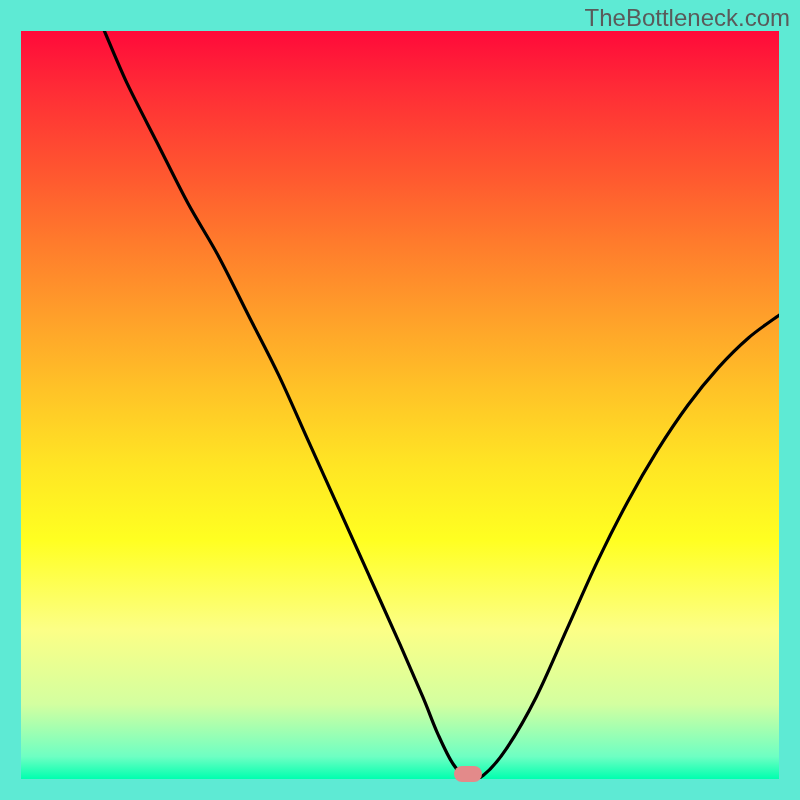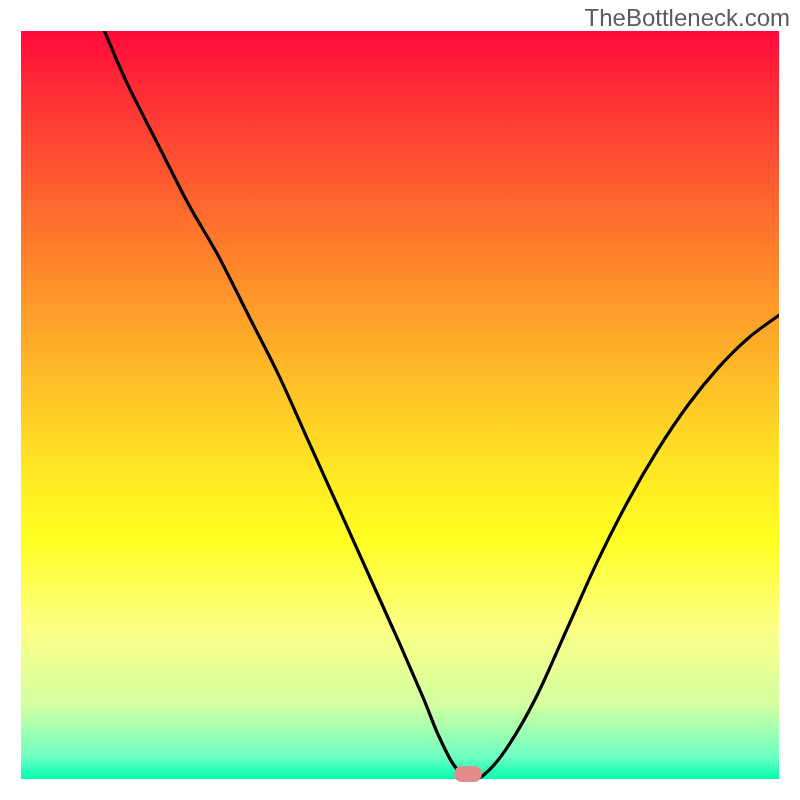--- a/index.html
+++ b/index.html
@@ -1,16 +1,16 @@
 <!DOCTYPE html>
 <html><head>
 <meta charset="utf-8">
 <style>
   html,body{margin:0;padding:0;width:800px;height:800px;overflow:hidden;background:#000;font-family:Arial,Helvetica,sans-serif}
-  .frame{position:relative;width:800px;height:800px;background:#ffffff}
+  .frame{position:relative;width:800px;height:800px;background:#5eead4}
   .plot{position:absolute;left:21px;top:31px;width:758px;height:748px;
     background:linear-gradient(to bottom,
       #ff0a3a 0%,
       #ff2d36 8%,
       #ff5330 18%,
       #ff7a2c 28%,
       #ff9f2a 38%,
       #ffc327 48%,
       #ffe524 58%,
       #ffff21 68%,

